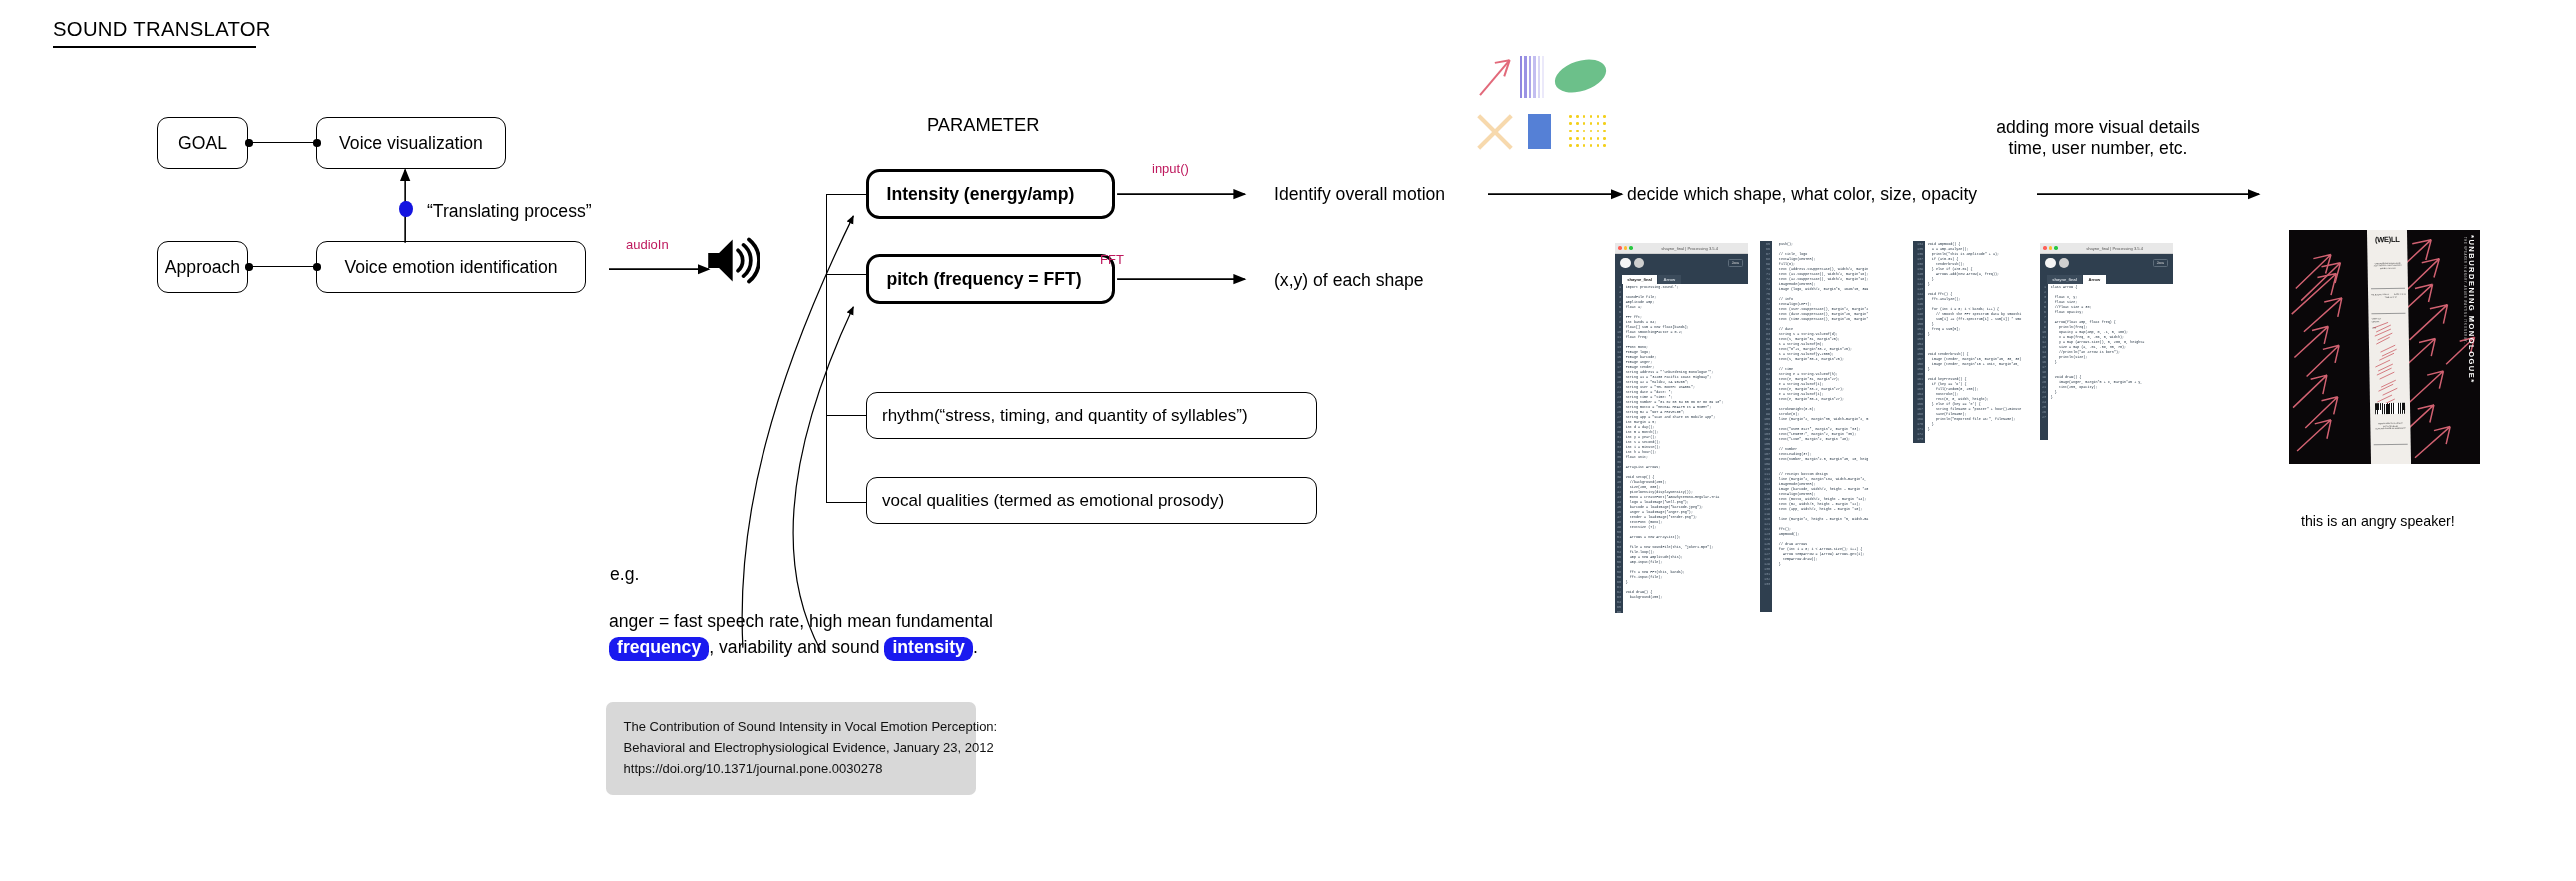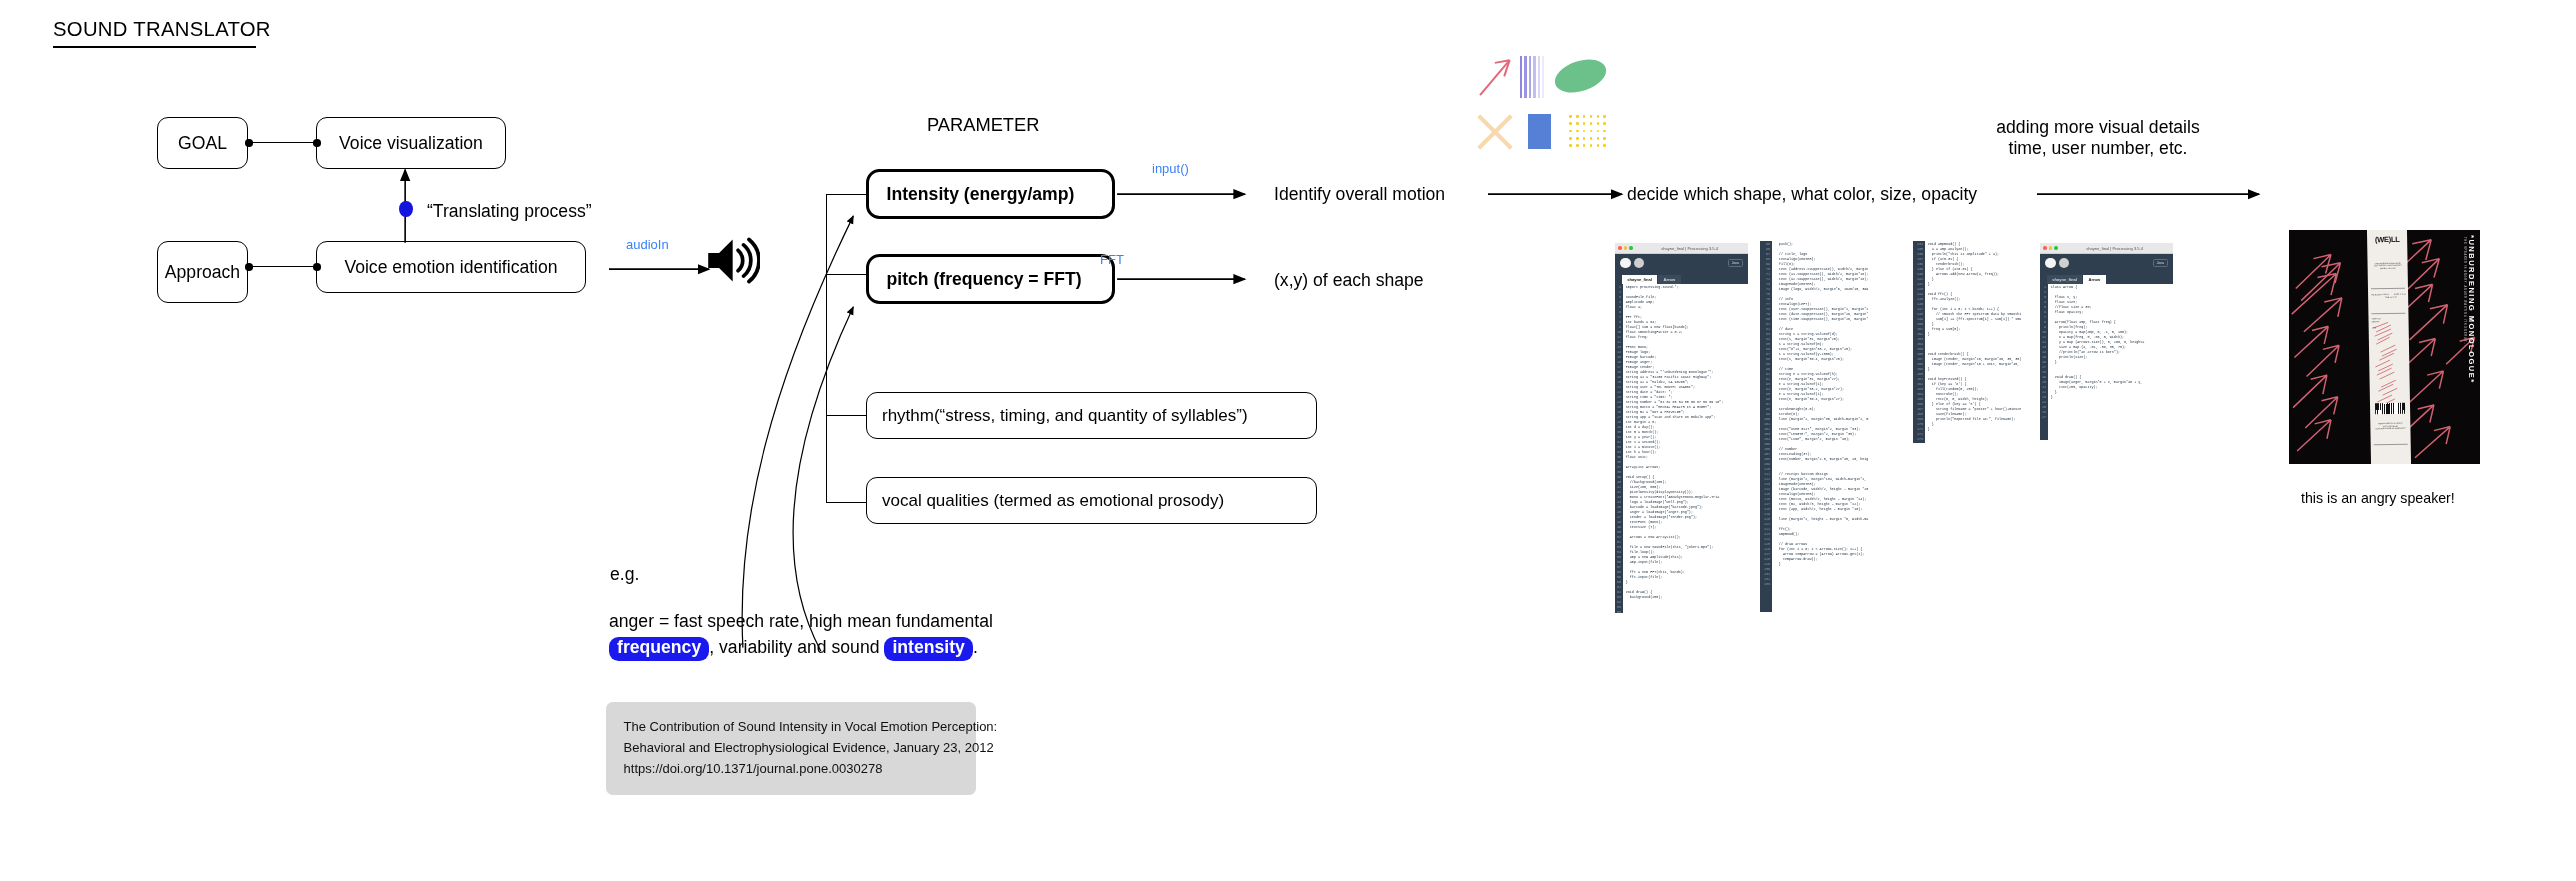--- a/index.html
+++ b/index.html
@@ -75,21 +75,21 @@
   .bluedot {
     background: #1414e0;
     border-radius: 50%;
     width: 13.6px;
     height: 16.3px;
   }
 
   
   .label     { font-size: 17.6px; color: #000; white-space: nowrap; }
   .label-sm  { font-size: 14.2px; color: #000; white-space: nowrap; }
-  .label-blue{ font-size: 13px; color: #3b82f6; white-space: nowrap; }
+  .label-blue{ font-size: 13px; color: #be185d; white-space: nowrap; }
   .label-hdr { font-size: 18.3px; color: #000; white-space: nowrap; }
 
   
   .chip {
     display: inline-block;
     background: #1a1aef;
     color: #ffffff;
     font-weight: bold;
     border-radius: 9.5px;
     padding: 1.4px 8.1px 2.7px 8.1px;
@@ -307,21 +307,21 @@
   </div>
 
   <div class="abs node" style="left:157px; top:117px; width:91px; height:52px;">
     <span>GOAL</span>
   </div>
 
   <div class="abs node" style="left:316px; top:117px; width:190px; height:52px;">
     <span>Voice visualization</span>
   </div>
 
-  <div class="abs node" style="left:157px; top:241px; width:91px; height:62px;">
+  <div class="abs node" style="left:157px; top:241px; width:91px; height:52px;">
     <span>Approach</span>
   </div>
 
   <div class="abs node" style="left:316px; top:241px; width:270px; height:52px;">
     <span>Voice emotion identification</span>
   </div>
 
   <div class="abs hline" style="left:248px; top:142px; width:68px;"></div>
   <div class="abs dot" style="left:245px; top:139px;"></div>
   <div class="abs dot" style="left:313px; top:139px;"></div>
@@ -989,16 +989,16 @@
       <div class="rcp-micro" style="top:81%;">MENTAL HEALTH IS A RIGHT
 NOT A PRIVELGE
 SCAN AND SHARE ON MOBILE APP</div>
       <div class="rcp-line" style="top:90%;"></div>
     </div>
 
     <div class="vtext-sub">THE SPEAKER IS ANGRY. ANGER WASTING ITS ENERGY...</div>
     <div class="vtext">*UNBURDENING MONOLOGUE*</div>
   </div>
 
-  <div class="abs label-sm" style="left:2301px; top:490px;">this is an angry speaker!</div>
+  <div class="abs label-sm" style="left:2301px; top:513px;">this is an angry speaker!</div>
 
 </div>
 
 
 </body></html>

